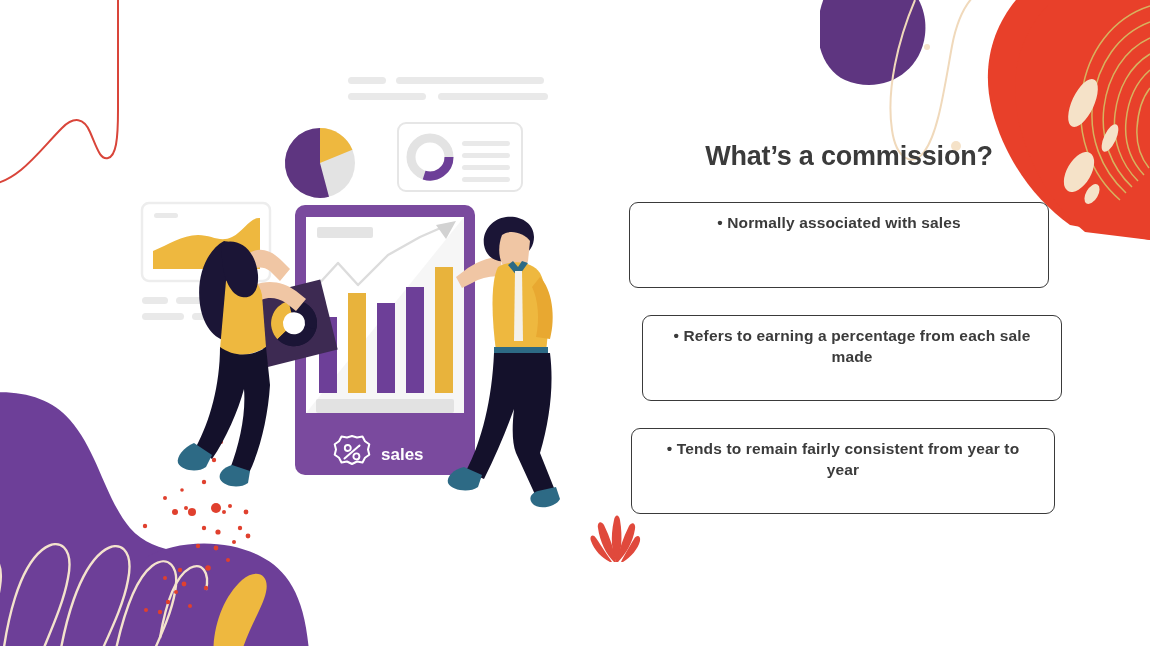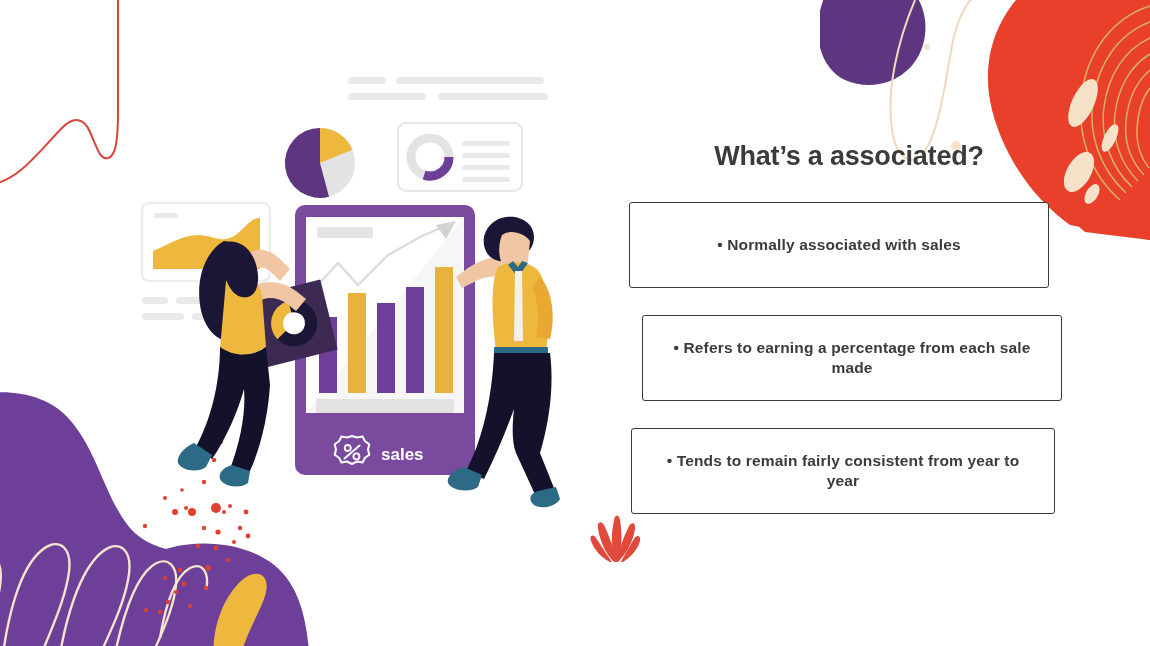--- a/index.html
+++ b/index.html
@@ -31,23 +31,23 @@
   #right-col {
     position:absolute; left:629px; top:140px; width:440px;
   }
   #page-title {
     font-size:27px; font-weight:bold; color:#3b3b3b;
     text-align:center; letter-spacing:-0.2px;
     margin-bottom:30px; line-height:1.2;
   }
   .bullet-box {
     border:1.6px solid #3a3a3a;
-    border-radius:3px;
+    border-radius:9px;
     background:#ffffff;
-    display:flex; align-items:center; justify-content:center;
+    display:flex; justify-content:center;
     padding:10px 18px;
     margin-bottom:27px;
   }
   #bullet-box-0 { width:420px; height:86px; margin-left:0; }
   #bullet-box-1 { width:420px; height:86px; margin-left:13px; }
   #bullet-box-2 { width:424px; height:86px; margin-left:2px; }
   .bullet-text {
     font-size:15.5px; font-weight:bold; color:#3b3b3b;
     text-align:center; line-height:1.33; letter-spacing:0.15px;
   }
@@ -275,21 +275,21 @@
       <rect x="374" y="292" width="54" height="8" fill="#2d6a85"></rect>
 
       <path d="M 374 298 L 430 298 C 434 330, 430 364, 420 398 L 436 438 L 418 446 L 396 398 C 392 388, 392 372, 394 354 C 386 376, 376 400, 364 424 L 346 416 C 362 386, 372 344, 374 298 Z" fill="#14112b"></path>
 
       <path d="M 344 412 L 362 420 L 358 432 C 350 438, 332 436, 328 428 C 326 422, 334 414, 344 412 Z" fill="#2d6a85"></path>
       <path d="M 418 436 L 436 432 L 440 444 C 436 452, 418 456, 412 448 C 408 442, 412 438, 418 436 Z" fill="#2d6a85"></path>
     </g>
   </svg>
 
   <div id="right-col">
-    <h1 id="page-title">What’s a associated?</h1>
+    <h1 id="page-title">What’s a commission?</h1>
 
     <div class="bullet-box" id="bullet-box-0">
       <span class="bullet-text">• Normally associated with sales</span>
     </div>
 
     <div class="bullet-box" id="bullet-box-1">
       <span class="bullet-text">• Refers to earning a percentage from each sale made</span>
     </div>
 
     <div class="bullet-box" id="bullet-box-2">

